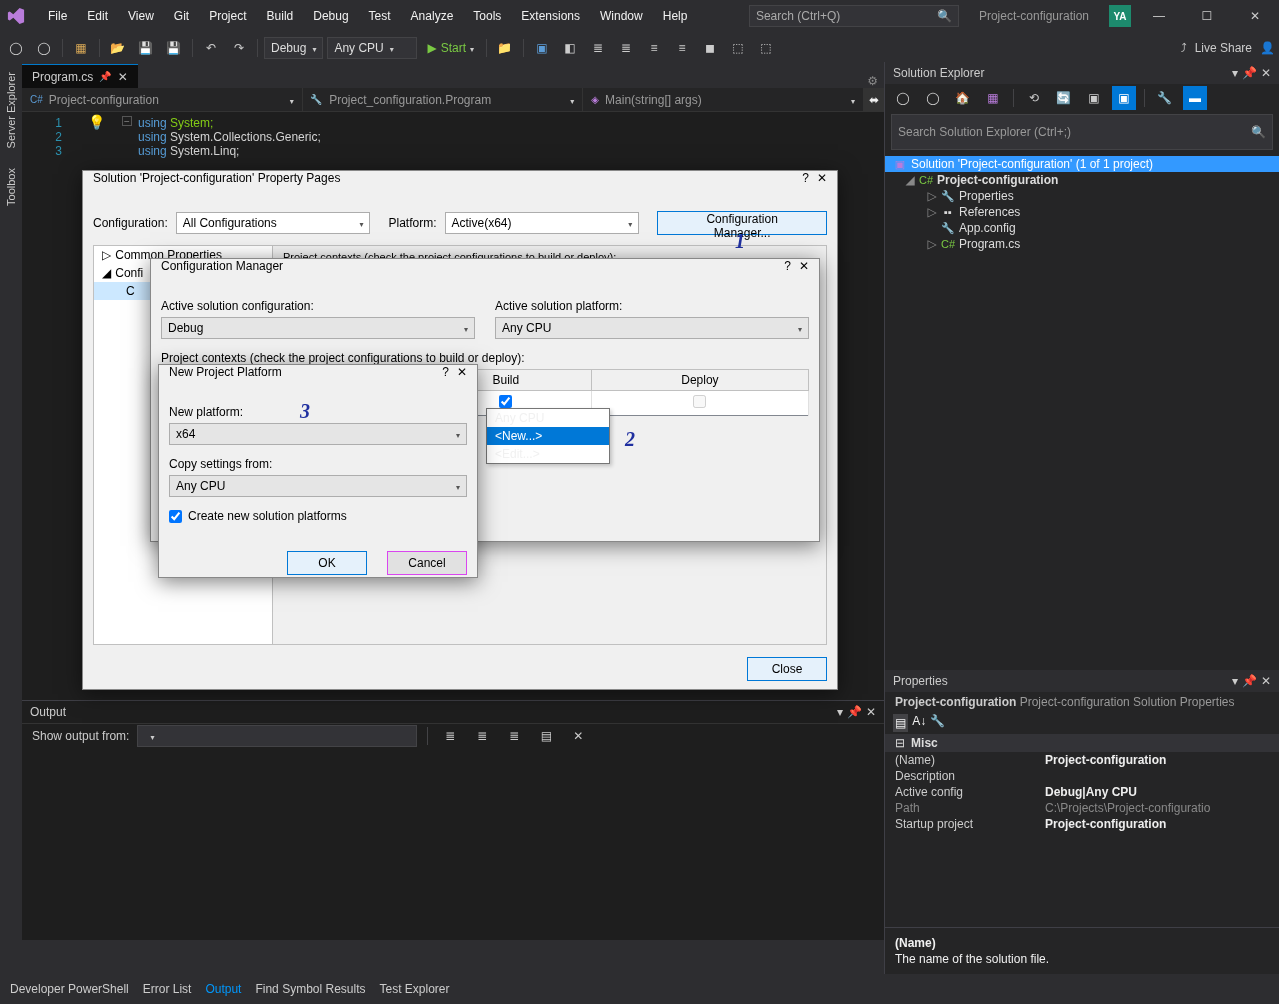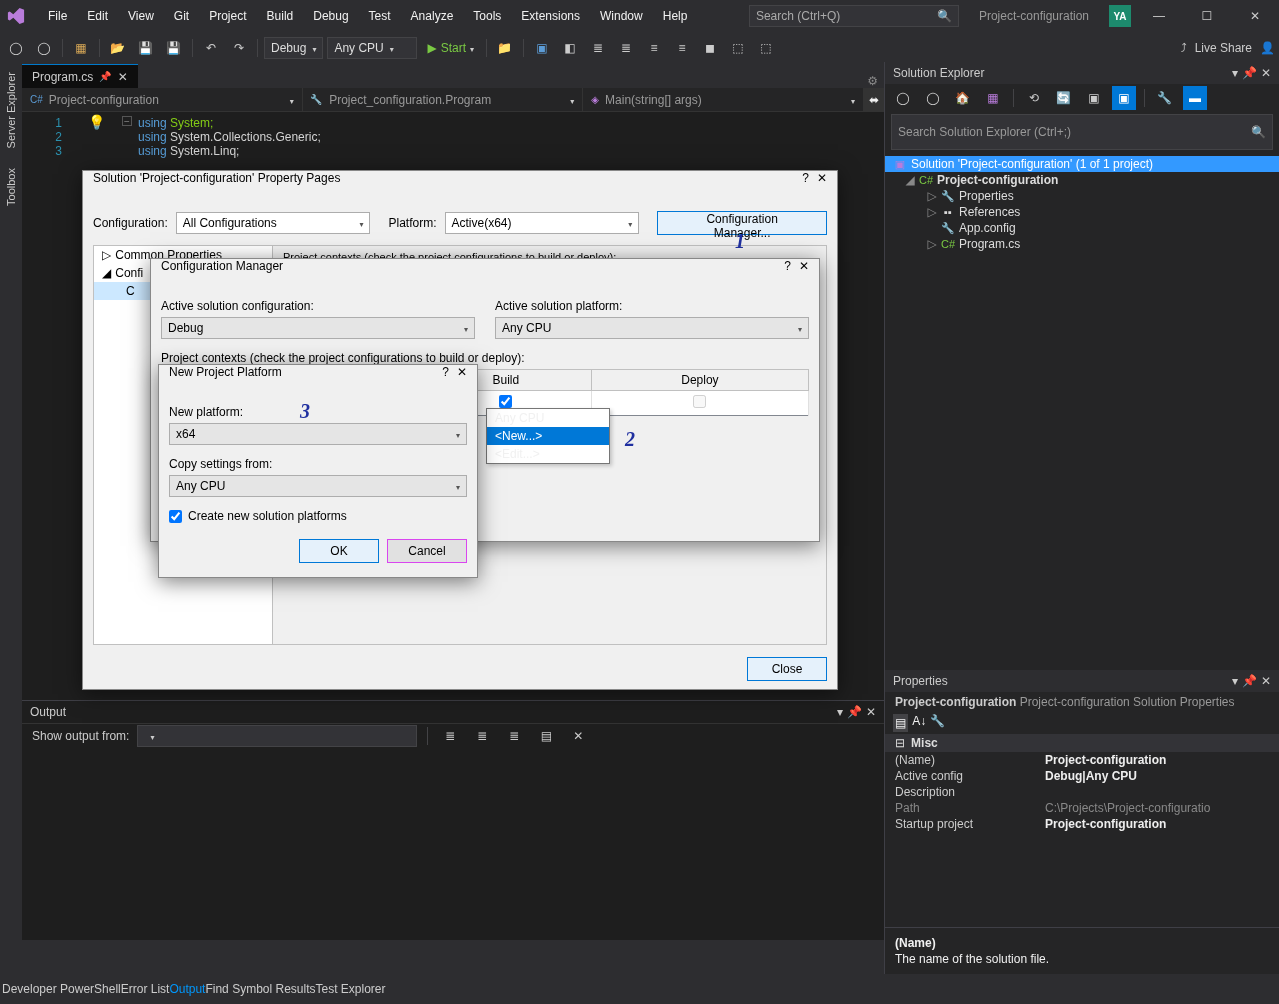--- a/index.html
+++ b/index.html
@@ -61,21 +61,21 @@
 .prop-label { width:150px; color:#ccc; }
 .prop-val { flex:1; color:#eee; font-weight:bold; }
 .prop-cat { background:#333337; padding:2px 10px; color:#ddd; display:flex;align-items:center;gap:6px; }
 .prop-desc { position:absolute; bottom:0; left:0; right:0; padding:8px 10px; border-top:1px solid #3f3f46; }
 
 
 .output-panel { position:absolute; left:22px; right:395px; bottom:30px; height:240px; background:#1e1e1e; border-top:1px solid #3f3f46; top:700px; }
 .output-body { height:24px; display:flex;align-items:center;padding:0 10px;gap:8px;color:#ccc;border-top:1px solid #333; }
 
 
-.status-bar { position:absolute; bottom:0; left:0; right:0; height:30px; background:#2d2d30; display:flex;align-items:center;padding:0 2px;gap:0;color:#ccc; }
+.status-bar { position:absolute; bottom:0; left:0; right:0; height:30px; background:#2d2d30; display:flex;align-items:center;padding:0 10px;gap:14px;color:#ccc; }
 .status-bar .active { color:#0097fb; }
 
 
 .dialog { position:absolute; background:#f0f0f0; border:1px solid #888; box-shadow:0 4px 20px rgba(0,0,0,0.5); color:#000; }
 .dlg-title { height:30px; display:flex;align-items:flex-start;padding:0 10px; font-size:12px; }
 .dlg-title .dlg-btns { margin-left:auto; display:flex; gap:8px; }
 .dlg-content { padding:10px; }
 .dlg-dropdown { height:22px; background:#fff; border:1px solid #adadad; padding:0 6px; display:flex;align-items:center;justify-content:space-between; }
 .dlg-dropdown.gray { background:#e5e5e5; }
 .dlg-tree { border:1px solid #c0c0c0; background:#fff; }
@@ -302,26 +302,26 @@
   </div>
   <div class="prop-cat">
       <span>⊟</span>
       <span style="font-weight:bold">Misc</span>
     </div>
   <div class="prop-row">
       <span class="prop-label">(Name)</span>
       <span class="prop-val">Project-configuration</span>
     </div>
   <div class="prop-row">
+      <span class="prop-label">Description</span>
+      <span class="prop-val"></span>
+    </div>
+  <div class="prop-row">
       <span class="prop-label">Active config</span>
       <span class="prop-val">Debug|Any CPU</span>
-    </div>
-  <div class="prop-row">
-      <span class="prop-label">Description</span>
-      <span class="prop-val"></span>
     </div>
   <div class="prop-row" style="color:#888">
       <span class="prop-label" style="color:#888">Path</span>
       <span class="prop-val" style="font-weight:normal;color:#888">C:\Projects\Project-configuratio</span>
     </div>
   <div class="prop-row">
       <span class="prop-label">Startup project</span>
       <span class="prop-val">Project-configuration</span>
     </div>
   <div class="prop-desc">
@@ -480,19 +480,19 @@
       </div>
     <div style="margin-top:12px">Copy settings from:</div>
     <div class="dlg-dropdown gray" style="margin-top:4px">
         <span>Any CPU</span>
         <span class="chev"></span>
       </div>
     <div style="margin-top:12px;display:flex;align-items:center;gap:6px">
       <input type="checkbox" checked="" style="">
       <span>Create new solution platforms</span>
     </div>
-    <div style="display:flex;justify-content:flex-end;gap:8px;margin-top:16px">
+    <div style="display:flex;justify-content:flex-end;gap:20px;margin-top:28px">
       <button class="dlg-button blue" style="width:80px">OK</button>
       <button class="dlg-button" style="width:80px">Cancel</button>
     </div>
   </div>
 </div>
 <span class="annot-num" style="left:300px;top:400px">3</span>
 
 </body></html>

